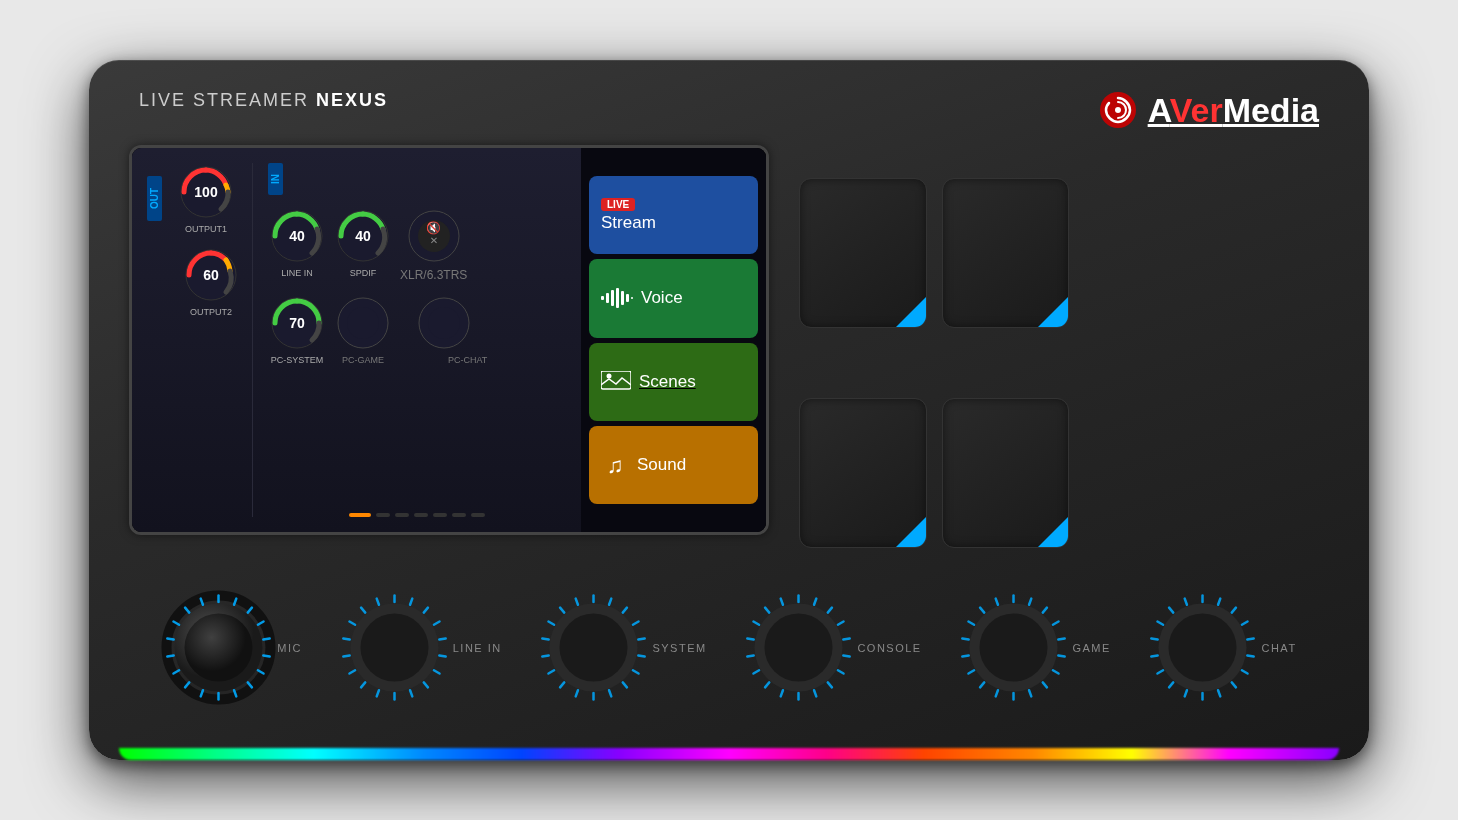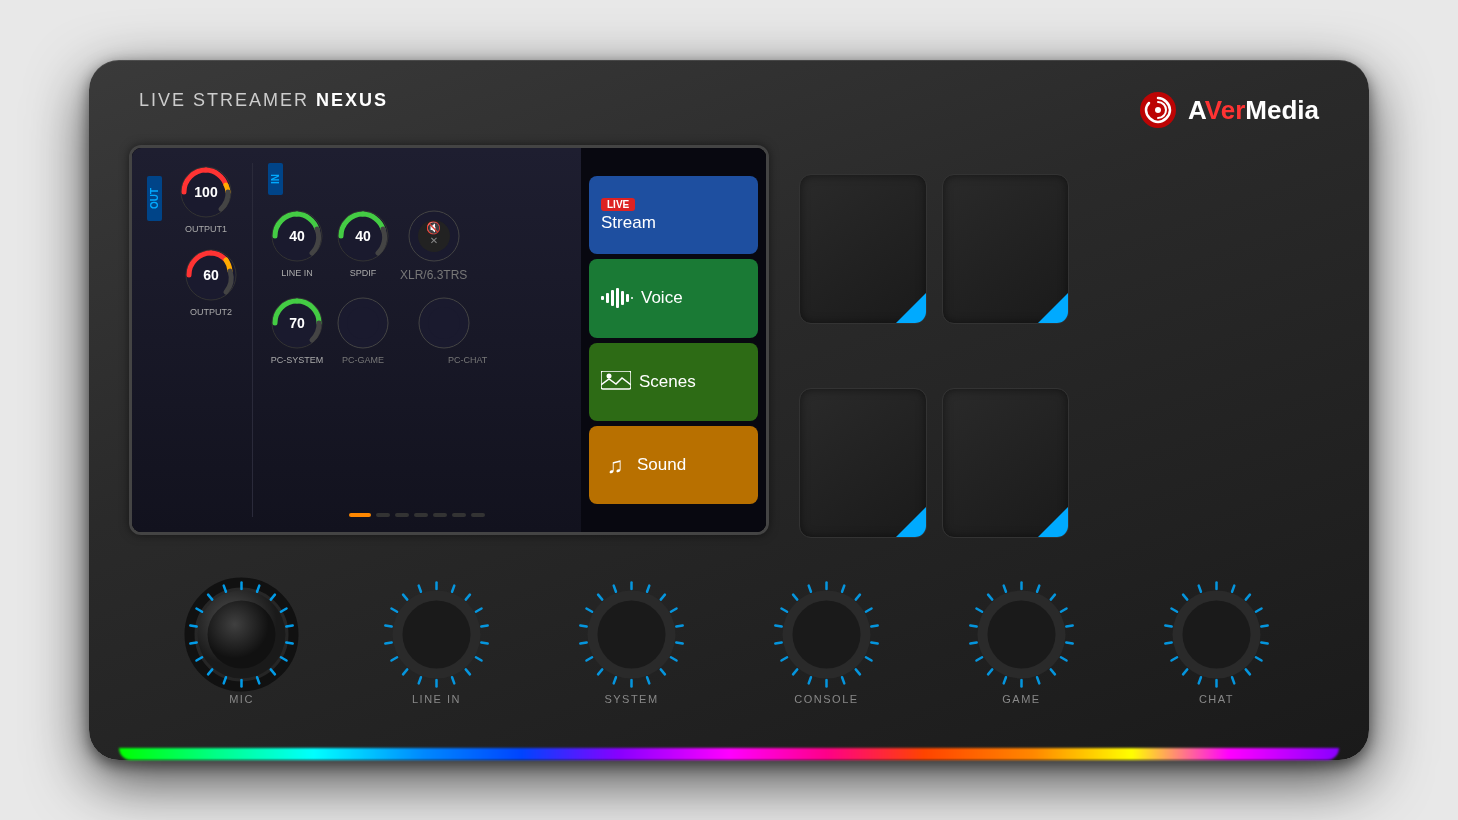--- a/index.html
+++ b/index.html
@@ -152,21 +152,21 @@
     .knobs-section {
       display: flex;
       justify-content: space-around;
       align-items: flex-end;
       padding: 10px 20px 35px 20px;
       gap: 10px;
     }
 
     .knob-unit {
       display: flex;
-      flex-direction: column;
+      flex-direction: row;
       align-items: center;
       gap: 1px;
     }
 
     .left-mixer {
       flex: 1;
       padding: 15px;
       display: flex;
       gap: 10px;
       background: linear-gradient(180deg, #1e1e30 0%, #12121e 100%);
@@ -279,21 +279,21 @@
         </span>
       </div>
       <div class="logo-area">
 
         <svg width="40" height="40" viewBox="0 0 40 40">
           <circle cx="20" cy="20" r="18" fill="#cc0000" opacity="0.9"></circle>
           <path d="M20 8 C26 8, 32 14, 32 20 C32 26, 26 32, 20 32 C14 32, 8 26, 8 20 C8 17, 9 15, 11 13" stroke="white" stroke-width="2.5" fill="none" stroke-linecap="round"></path>
           <path d="M20 12 C25 12, 28 16, 28 20 C28 24, 25 28, 20 28" stroke="white" stroke-width="2" fill="none" stroke-linecap="round"></path>
           <circle cx="20" cy="20" r="3" fill="white"></circle>
         </svg>
-        <span style="color:white; font-size:26px; font-weight:700;">
+        <span style="color:white; font-size:34px; font-weight:700;text-decoration:underline;">
           A<span style="color:#ff3333;">Ver</span>Media
         </span>
       </div>
     </div>
 
     <div class="main-content">
 
       <div class="screen-area">
         <div class="lcd-display">
 
@@ -439,21 +439,21 @@
                   <rect x="15" y="2" width="3" height="20" fill="white" rx="1"></rect>
                   <rect x="20" y="5" width="3" height="14" fill="white" rx="1"></rect>
                   <rect x="25" y="8" width="3" height="8" fill="white" rx="1"></rect>
                   <rect x="30" y="11" width="2" height="2" fill="white" rx="1"></rect>
                 </svg>
                 <span class="menu-name">Voice</span>
               </div>
             </div>
 
             <div class="menu-item dkgreen">
-              <div style="display:flex; align-items:center; gap:8px; width:100%;">
+              <div style="display:flex; align-items:center; gap:8px; width:100%;text-decoration:underline;">
                 <svg width="30" height="22" viewBox="0 0 30 22">
                   <rect x="0" y="0" width="30" height="18" rx="2" fill="none" stroke="white" stroke-width="1.5"></rect>
                   <path d="M 0 14 L 8 8 L 15 13 L 21 7 L 30 14" stroke="white" stroke-width="1.5" fill="none"></path>
                   <circle cx="8" cy="5" r="2.5" fill="white"></circle>
                 </svg>
                 <span class="menu-name">Scenes</span>
               </div>
             </div>
 
             <div class="menu-item orange">

